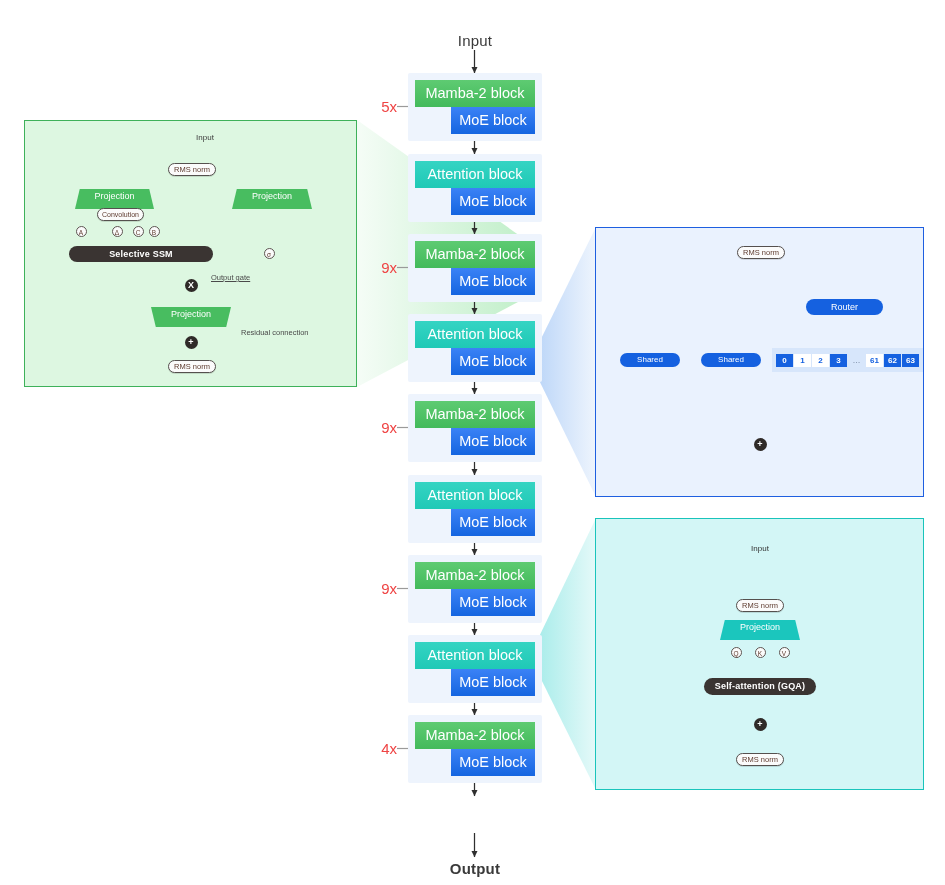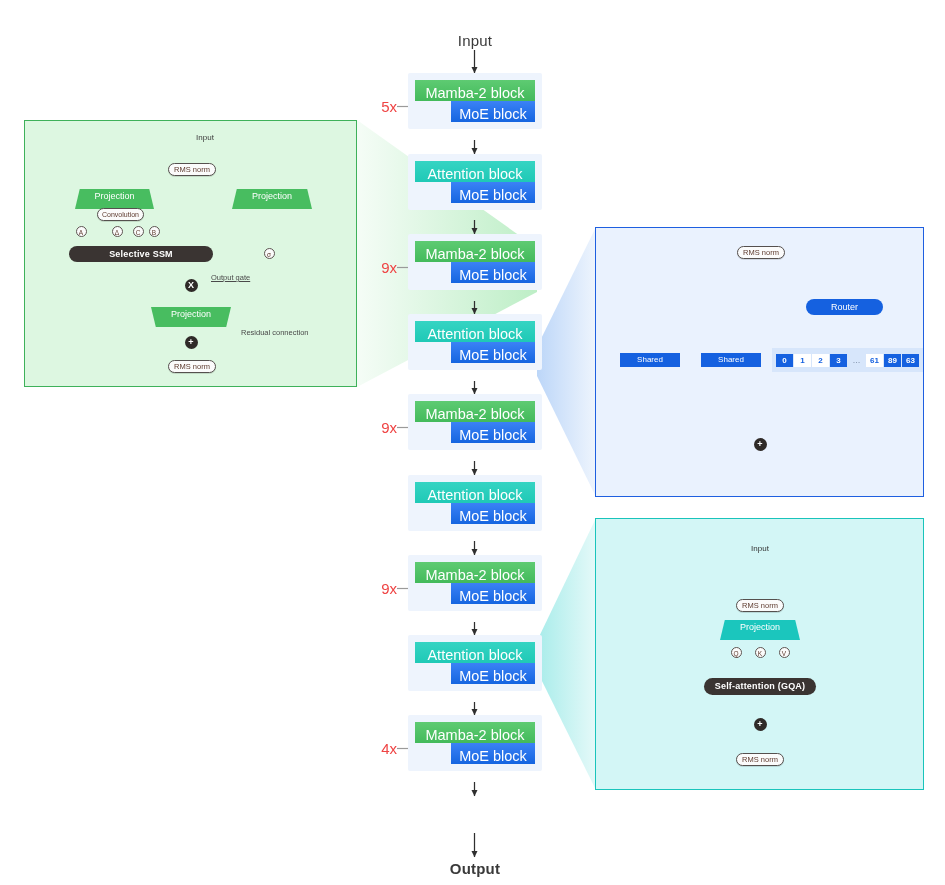--- a/index.html
+++ b/index.html
@@ -16,21 +16,21 @@
   .io-label{
     position:absolute;text-align:center;width:200px;
     font-size:15px;color:#3a3a3a;letter-spacing:.2px;
   }
   .stack{
     position:absolute;left:408px;width:134px;
     background:#eef4fd;border-radius:2px;
     padding:7px;box-sizing:border-box;
   }
   .cell{
-    height:21px;line-height:27px;text-align:center;
+    height:27px;line-height:27px;text-align:center;
     color:#ffffff;font-size:14.5px;white-space:nowrap;
   }
   .cell.mamba{background:linear-gradient(180deg,#5ecb72 0%,#43ba5b 100%);}
   .cell.attn{background:linear-gradient(180deg,#35d4c3 0%,#1fc9b6 100%);}
   .cell.moe{background:linear-gradient(180deg,#3b82f6 0%,#1565e0 100%);margin-left:36px;}
   .cell.softmax{background:linear-gradient(180deg,#6d6d6d 0%,#3b3b3b 100%);height:29px;line-height:29px;}
   .mult{
     position:absolute;font-size:15px;color:#ef4444;text-align:right;width:40px;
   }
 
@@ -66,21 +66,21 @@
   .trap.g{background:#48bd60;}
   .trap.c{background:#1bc6bd;}
   .trap.gflip{background:#48bd60;clip-path:polygon(0 0,100% 0,94% 100%,6% 100%);}
   .note{font-size:7.5px;color:#4a4a4a;}
 
   .router{
     background:#1561e0;color:#fff;border-radius:10px;
     font-size:9px;line-height:16px;height:16px;
   }
   .shared{
-    background:#1561e0;color:#fff;font-size:8px;line-height:14px;height:14px;
+    background:#1561e0;color:#fff;font-size:8px;line-height:14px;height:14px;border-radius:7px;
   }
   .experts{
     position:absolute;background:#d7e6fb;display:flex;align-items:center;
     padding:3px 4px;box-sizing:border-box;gap:1px;
   }
   .ex{
     font-size:8px;font-weight:bold;line-height:13px;height:13px;
     min-width:13px;padding:0 2px;text-align:center;
   }
   .ex.on{background:#1561e0;color:#fff;}
@@ -315,21 +315,21 @@
     <div class="nd shared" style="left:24px;top:125px;width:60px;">Shared</div>
     <div class="nd shared" style="left:105px;top:125px;width:60px;">Shared</div>
 
     <div class="experts" style="left:176px;top:120px;height:24px;">
       <div class="ex on">0</div>
       <div class="ex off">1</div>
       <div class="ex off">2</div>
       <div class="ex on">3</div>
       <div class="ex dots">…</div>
       <div class="ex off">61</div>
-      <div class="ex on">89</div>
+      <div class="ex on">62</div>
       <div class="ex on">63</div>
     </div>
 
     <div class="nd op" style="left:157.5px;top:209.5px;">+</div>
   </div>
 
   <div class="panel cyan" style="left:595px;top:518px;width:329px;height:272px;">
     <div class="nd note" style="left:134px;top:25px;width:60px;font-size:8px;color:#333;">Input</div>
     <div class="nd pill" style="left:140px;top:80px;width:48px;">RMS norm</div>
 

